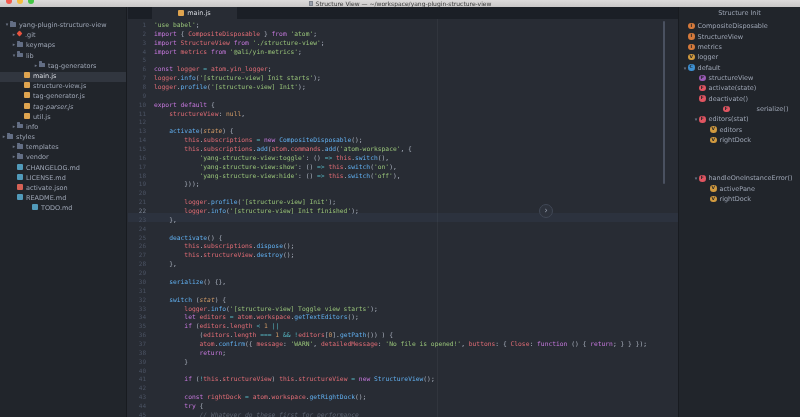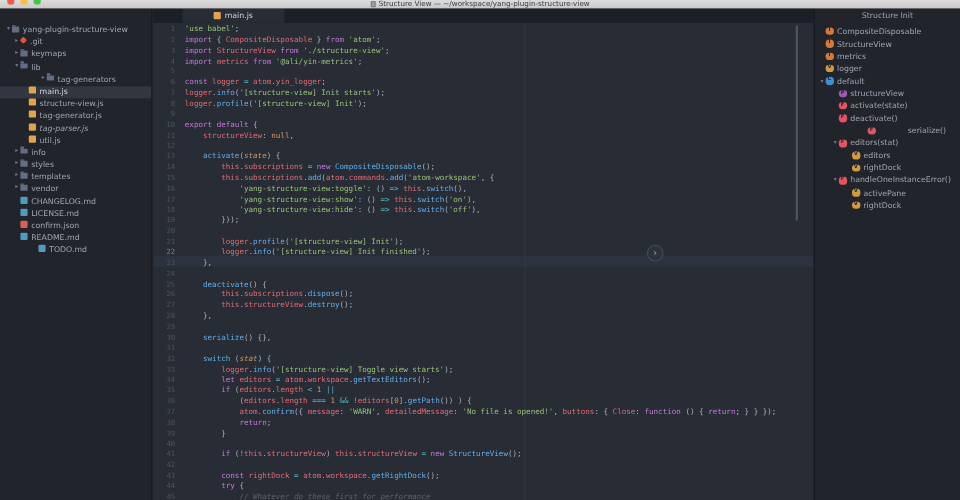--- a/index.html
+++ b/index.html
@@ -147,21 +147,21 @@
           <div class="trow" style="padding-left: 18px;">
             <span class="chev"></span>
             <span class="ticon js"></span>
             <span class="tlabel">util.js</span>
           </div>
           <div class="trow" style="padding-left: 11px;">
             <span class="chev">▸</span>
             <span class="ticon folder"></span>
             <span class="tlabel">info</span>
           </div>
-          <div class="trow" style="padding-left: 11px;">
+          <div class="trow" style="padding-left: 1px;">
             <span class="chev">▸</span>
             <span class="ticon folder"></span>
             <span class="tlabel">styles</span>
           </div>
           <div class="trow" style="padding-left: 11px;">
             <span class="chev">▸</span>
             <span class="ticon folder"></span>
             <span class="tlabel">templates</span>
           </div>
           <div class="trow" style="padding-left: 11px;">
@@ -175,21 +175,21 @@
             <span class="tlabel">CHANGELOG.md</span>
           </div>
           <div class="trow" style="padding-left: 11px;">
             <span class="chev"></span>
             <span class="ticon md"></span>
             <span class="tlabel">LICENSE.md</span>
           </div>
           <div class="trow" style="padding-left: 11px;">
             <span class="chev"></span>
             <span class="ticon json"></span>
-            <span class="tlabel">confirm.json</span>
+            <span class="tlabel">activate.json</span>
           </div>
           <div class="trow" style="padding-left: 11px;">
             <span class="chev"></span>
             <span class="ticon md"></span>
             <span class="tlabel">README.md</span>
           </div>
           <div class="trow" style="padding-left: 26px;">
             <span class="chev"></span>
             <span class="ticon md"></span>
             <span class="tlabel">TODO.md</span>
@@ -363,21 +363,21 @@
           <div class="srow" style="padding-left: 25px;">
             <span class="schev"></span>
             <span class="sicon" style="background: rgb(209, 154, 63);">V</span>
             <span class="slabel">editors</span>
           </div>
           <div class="srow" style="padding-left: 25px;">
             <span class="schev"></span>
             <span class="sicon" style="background: rgb(209, 154, 63);">V</span>
             <span class="slabel">rightDock</span>
           </div>
-          <div class="srow" style="padding-left: 14px;">
+          <div class="srow" style="padding-left: 14px; margin-top: 28px;">
             <span class="schev">▾</span>
             <span class="sicon" style="background: rgb(224, 85, 97);">F</span>
             <span class="slabel">handleOneInstanceError()</span>
           </div>
           <div class="srow" style="padding-left: 25px;">
             <span class="schev"></span>
             <span class="sicon" style="background: rgb(209, 154, 63);">V</span>
             <span class="slabel">activePane</span>
           </div>
           <div class="srow" style="padding-left: 25px;">

